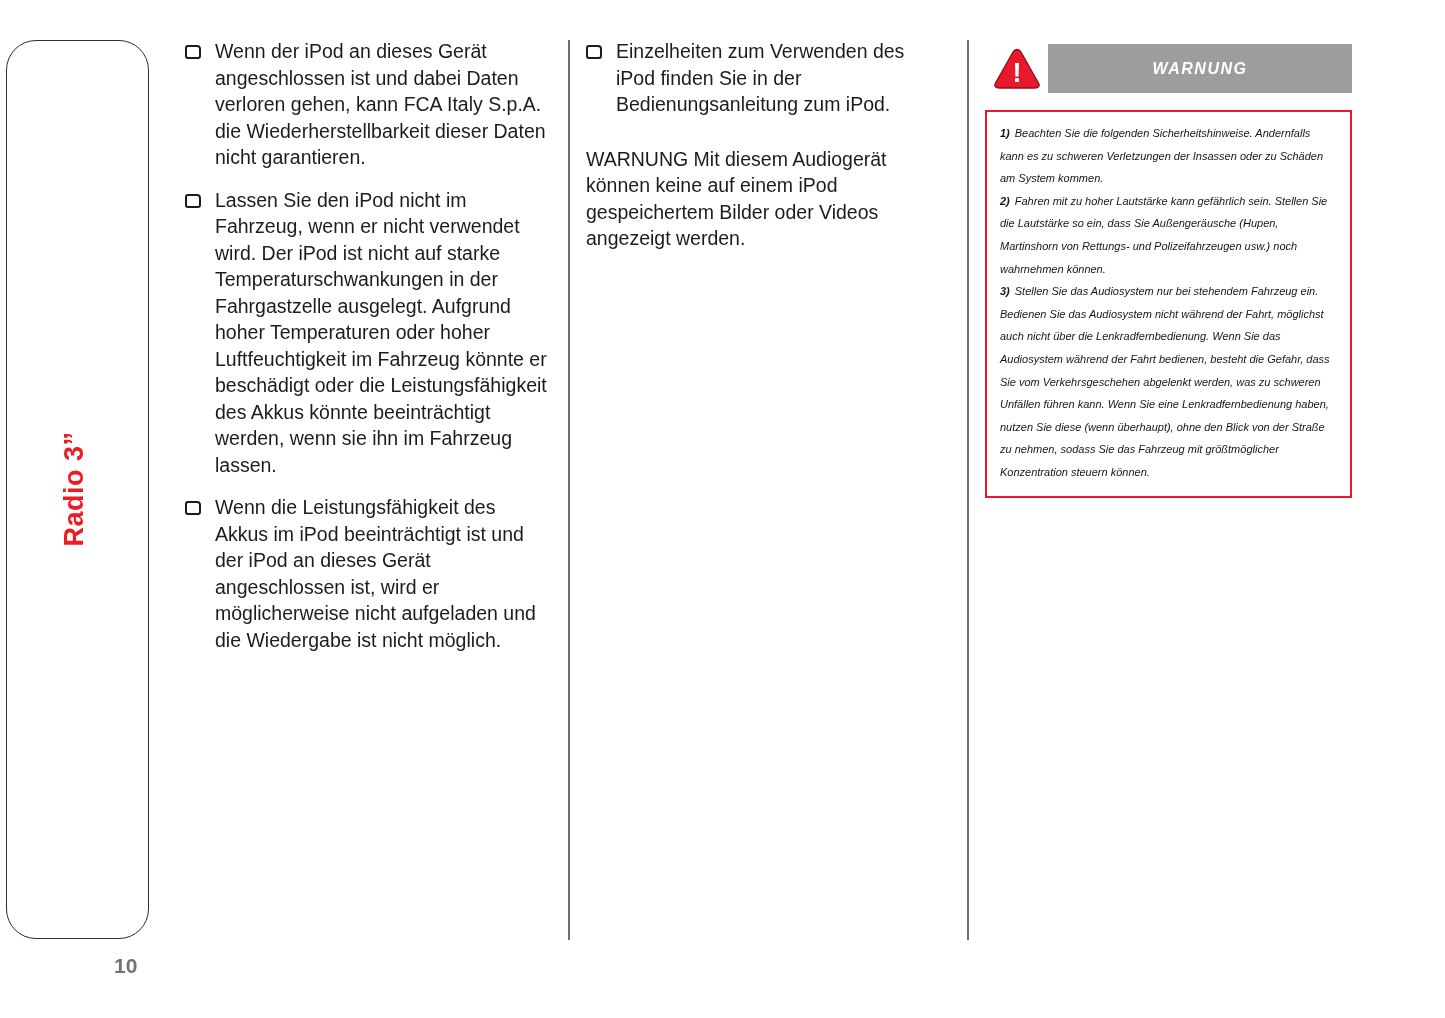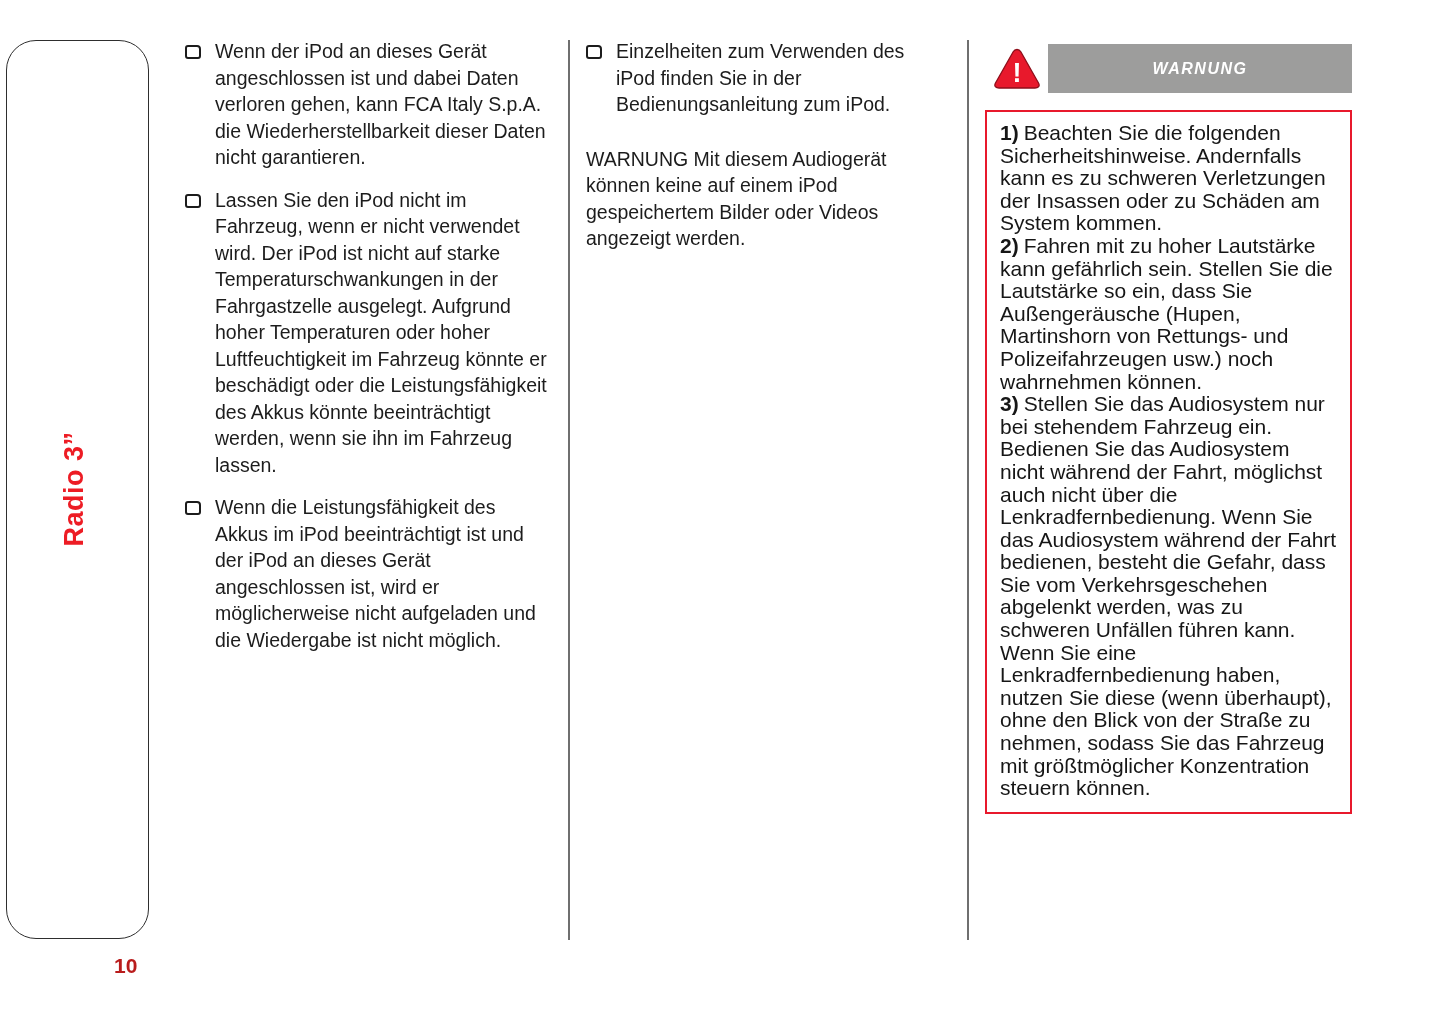--- a/index.html
+++ b/index.html
@@ -30,21 +30,21 @@
     font-weight: bold;
     color: #ed1c24;
     letter-spacing: 0.5px;
   }
 
   .page-number {
     position: absolute;
     left: 114px; top: 954px;
     font-size: 21px;
     font-weight: bold;
-    color: #b91c1c;
+    color: #737373;
   }
 
   
   .divider {
     position: absolute;
     top: 40px;
     width: 1.5px; height: 900px;
     background: #6f6f6f;
   }
   .divider.d1 { left: 568px; }
@@ -111,21 +111,22 @@
     font-style: italic;
     font-size: 16px;
     letter-spacing: 1.5px;
   }
 
   
   .warn-box {
     margin-top: 17px;
     border: 2px solid #e8192c;
     padding: 10px 13px 12px 13px;
-    font-size: 21px;
+    font-style: italic;
+    font-size: 11px;
     line-height: 22.6px;
     color: #161616;
   }
   .warn-box p { margin: 0; }
   .wnum { font-weight: bold; margin-right: 5px; }
 </style>
 </head>
 <body>
 
 <div>

